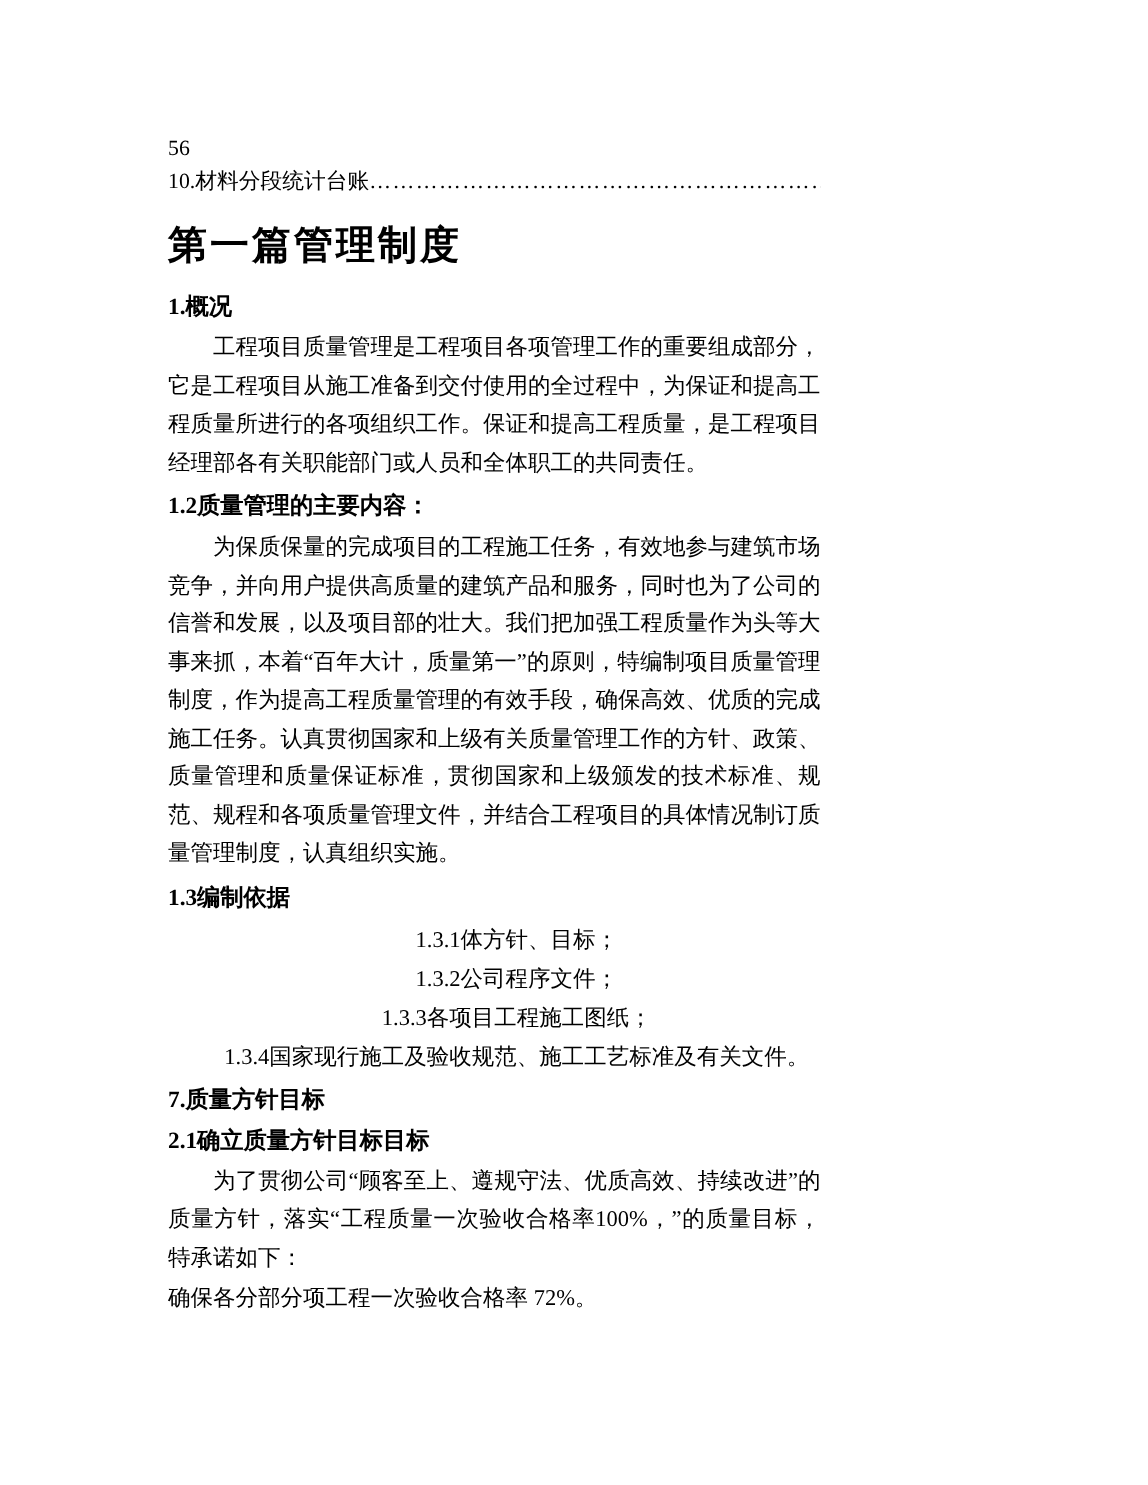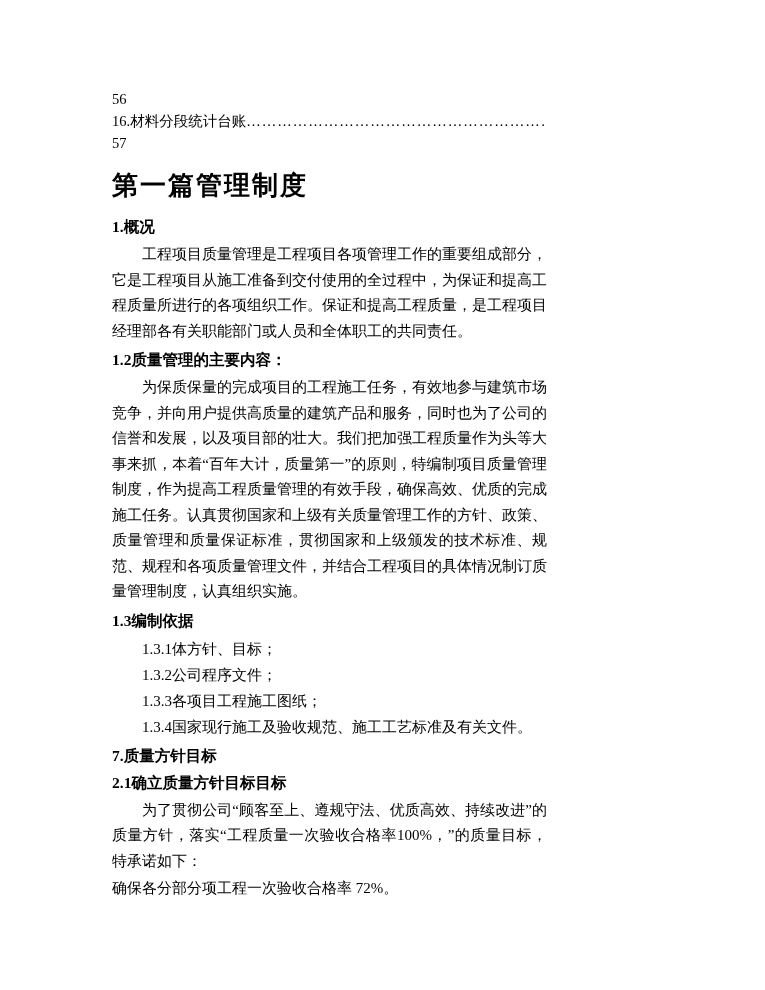--- a/index.html
+++ b/index.html
@@ -58,35 +58,34 @@
     text-indent: 2em;
     margin: 0 0 2px 0;
   }
   .body-para.no-indent { text-indent: 0; }
   
   .sub-item {
     font-size: 15px;
     line-height: 26px;
     padding-left: 2em;
   }
-  .sub-list { margin: 0 0 2px 0; }
+  .sub-list { margin: 0 0 2px 0; text-align: center; }
 </style>
 </head>
 <body>
 
 <div class="page">
 
   <div class="toc-line">56</div>
 
   <div class="toc-line toc-entry-line">
-    <span>16.材料分段统计台账</span>
+    <span>10.材料分段统计台账</span>
     <span class="dots">…………………………………………………………………………………………</span>
   </div>
 
-  <div class="toc-line">57</div>
 
   <div class="doc-title">第一篇管理制度</div>
 
   <div class="sec-heading">1.概况</div>
 
 
   <p class="body-para">工程项目质量管理是工程项目各项管理工作的重要组成部分，它是工程项目从施工准备到交付使用的全过程中，为保证和提高工程质量所进行的各项组织工作。保证和提高工程质量，是工程项目经理部各有关职能部门或人员和全体职工的共同责任。</p>
 
   <div class="sec-heading">1.2质量管理的主要内容：</div>
 

